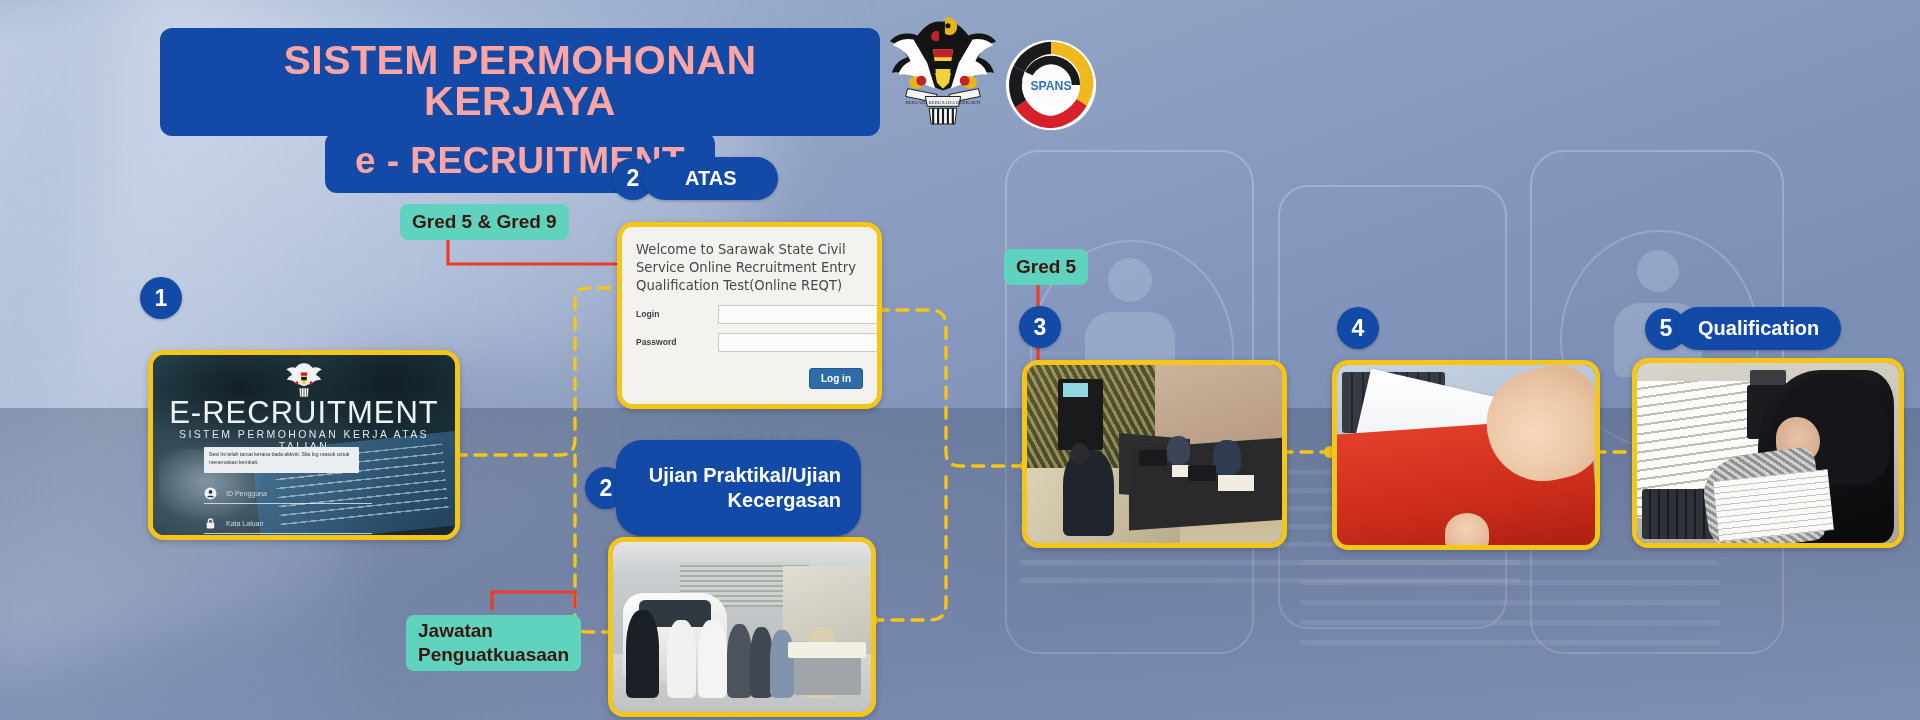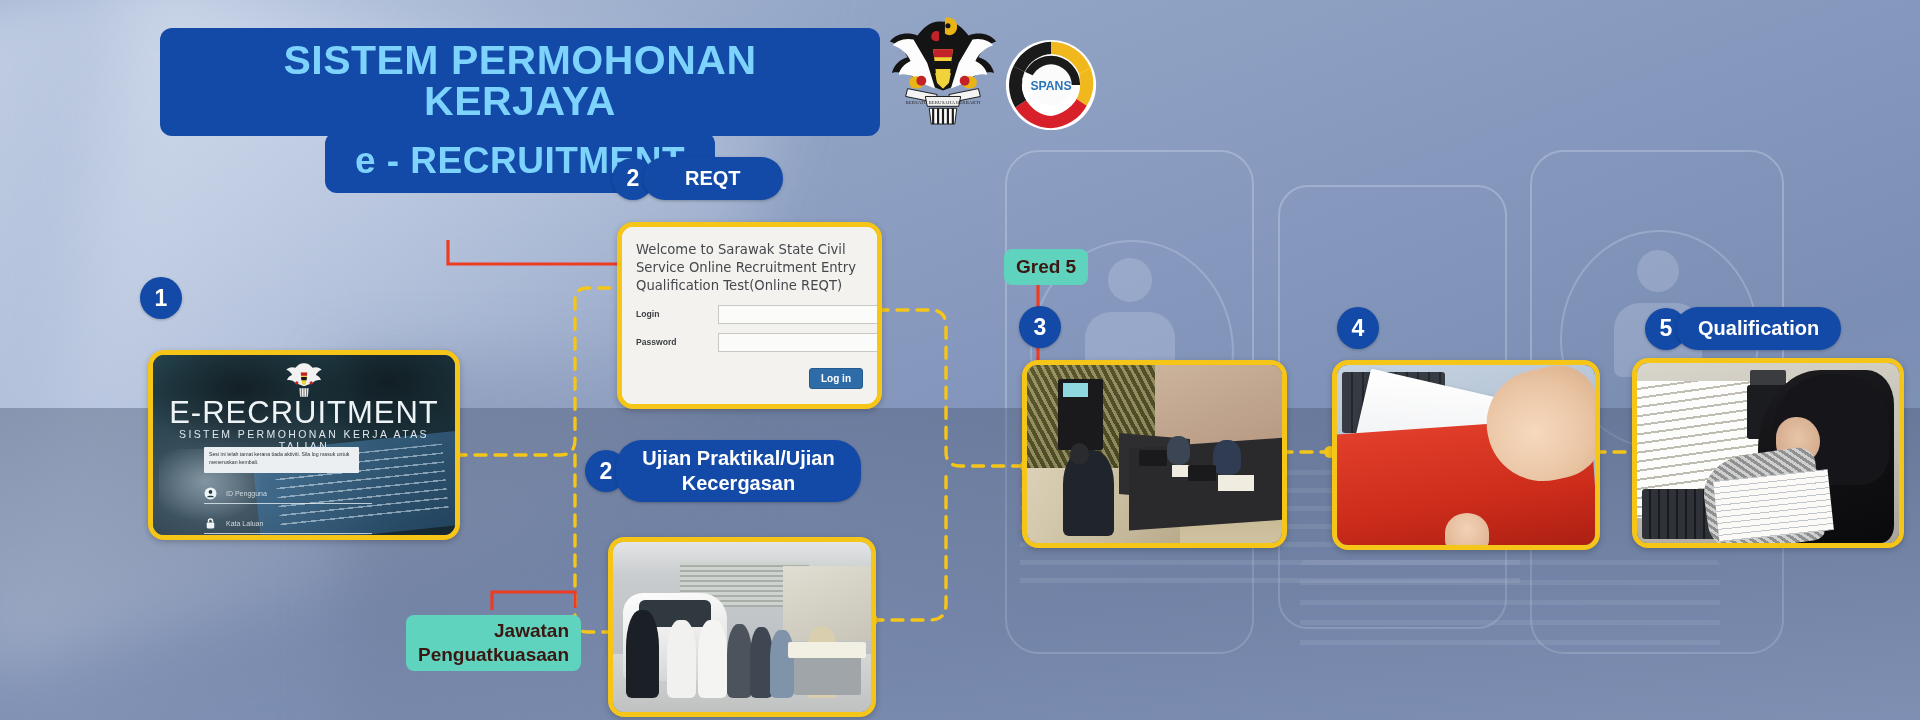--- a/index.html
+++ b/index.html
@@ -40,21 +40,21 @@
   .bg-person.body2{left:1614px;top:303px;width:88px;height:74px;border-radius:26px 26px 8px 8px;}
   .bg-lines{position:absolute;left:1020px;top:470px;width:500px;height:120px;
     background:repeating-linear-gradient(180deg,rgba(224,233,247,.18) 0 5px,rgba(0,0,0,0) 5px 18px);
     border-radius:6px;filter:blur(.4px);}
   .bg-lines2{position:absolute;left:1300px;top:560px;width:420px;height:90px;
     background:repeating-linear-gradient(180deg,rgba(224,233,247,.14) 0 5px,rgba(0,0,0,0) 5px 20px);border-radius:6px;}
 
   
   .title-wrap{position:absolute;left:160px;top:28px;width:720px;text-align:center;z-index:12;}
   .title-l1,.title-l2{
-    display:inline-block;background:#134aa8;color:#7dd3fc;
+    display:inline-block;background:#134aa8;color:#fca5a5;
     font-weight:bold;letter-spacing:.5px;line-height:1;
   }
   .title-l1{font-size:41px;padding:12px 26px 14px;border-radius:12px;}
   .title-l2{font-size:37px;padding:10px 30px 14px;border-radius:12px;margin-top:-4px;}
 
   
   .crest{position:absolute;z-index:12;}
   .crest-sarawak{left:884px;top:6px;width:118px;height:120px;}
   .crest-spans{left:1004px;top:38px;width:94px;height:94px;}
 
@@ -63,38 +63,38 @@
   .step-num{
     width:42px;height:42px;border-radius:50%;background:#134aa8;color:#fff;
     display:flex;align-items:center;justify-content:center;font-size:23px;font-weight:bold;
     box-shadow:0 1px 3px rgba(0,0,0,.25);flex:none;
   }
   .step-pill{
     background:#134aa8;color:#fff;border-radius:26px;padding:9px 22px;
     font-size:20px;font-weight:bold;margin-left:-11px;white-space:nowrap;
     box-shadow:0 1px 3px rgba(0,0,0,.25);text-align:center;line-height:1.25;
   }
-  .step-pill.two-line{padding:6px 20px;max-width:205px;white-space:normal;}
+  .step-pill.two-line{padding:23px 20px;max-width:205px;white-space:normal;text-align:right;}
 
   .step-1{left:140px;top:277px;}
   .step-reqt{left:612px;top:157px;}
   .step-ujian{left:585px;top:440px;}
   .step-3{left:1019px;top:306px;}
   .step-4{left:1337px;top:307px;}
   .step-5{left:1645px;top:307px;}
 
   
   .tag{
     position:absolute;background:#5fd3bd;color:#3a1711;
     font-size:19px;font-weight:bold;border-radius:8px;padding:6px 12px;
     white-space:nowrap;z-index:14;line-height:1.25;text-align:center;
   }
   .tag-gred59{left:400px;top:204px;}
   .tag-gred1{left:1004px;top:249px;}
-  .tag-jawatan{left:406px;top:615px;white-space:normal;width:auto;text-align:right;padding:4px 12px;}
+  .tag-jawatan{left:406px;top:615px;white-space:normal;width:auto;text-align:left;padding:4px 12px;}
   .tag-jawatan .ln{display:block;}
 
   
   .card{
     position:absolute;border:5px solid #f5c518;border-radius:16px;overflow:hidden;
     background:#46566f;z-index:11;box-shadow:0 2px 6px rgba(0,0,0,.22);
   }
   .card-erec{left:148px;top:350px;width:302px;height:180px;}
   .card-reqt{left:617px;top:222px;width:255px;height:177px;background:#f2f1ec;border-color:#f5c518;}
   .card-ujian{left:608px;top:537px;width:258px;height:170px;}
@@ -305,41 +305,42 @@
     <circle cx="50" cy="50" r="22" fill="#fbfbfb"></circle>
     <text x="50" y="55" font-size="13" font-weight="bold" text-anchor="middle" fill="#2a74b8" font-family="Liberation Sans, sans-serif">SPANS</text>
   </svg>
 
   <div class="step step-1">
     <div class="step-num">1</div>
   </div>
 
   <div class="step step-reqt">
     <div class="step-num">2</div>
-    <div class="step-pill" style="padding:9px 42px;">REQT</div>
+    <div class="step-pill" style="padding:9px 42px;">ATAS</div>
   </div>
 
   <div class="step step-ujian">
     <div class="step-num">2</div>
     <div class="step-pill two-line">Ujian Praktikal/Ujian Kecergasan</div>
   </div>
 
   <div class="step step-3">
     <div class="step-num">3</div>
   </div>
 
   <div class="step step-4">
     <div class="step-num">4</div>
   </div>
 
   <div class="step step-5">
     <div class="step-num">5</div>
     <div class="step-pill">Qualification</div>
   </div>
 
+  <div class="tag tag-gred59">Gred 5 &amp; Gred 9</div>
   <div class="tag tag-gred1">Gred 5</div>
   <div class="tag tag-jawatan">
     <span class="ln">Jawatan</span>
     <span class="ln">Penguatkuasaan</span>
   </div>
 
   <div class="card card-erec">
     <div class="erec">
       <div class="erec-hands"></div>
       <div class="erec-hands2"></div>

